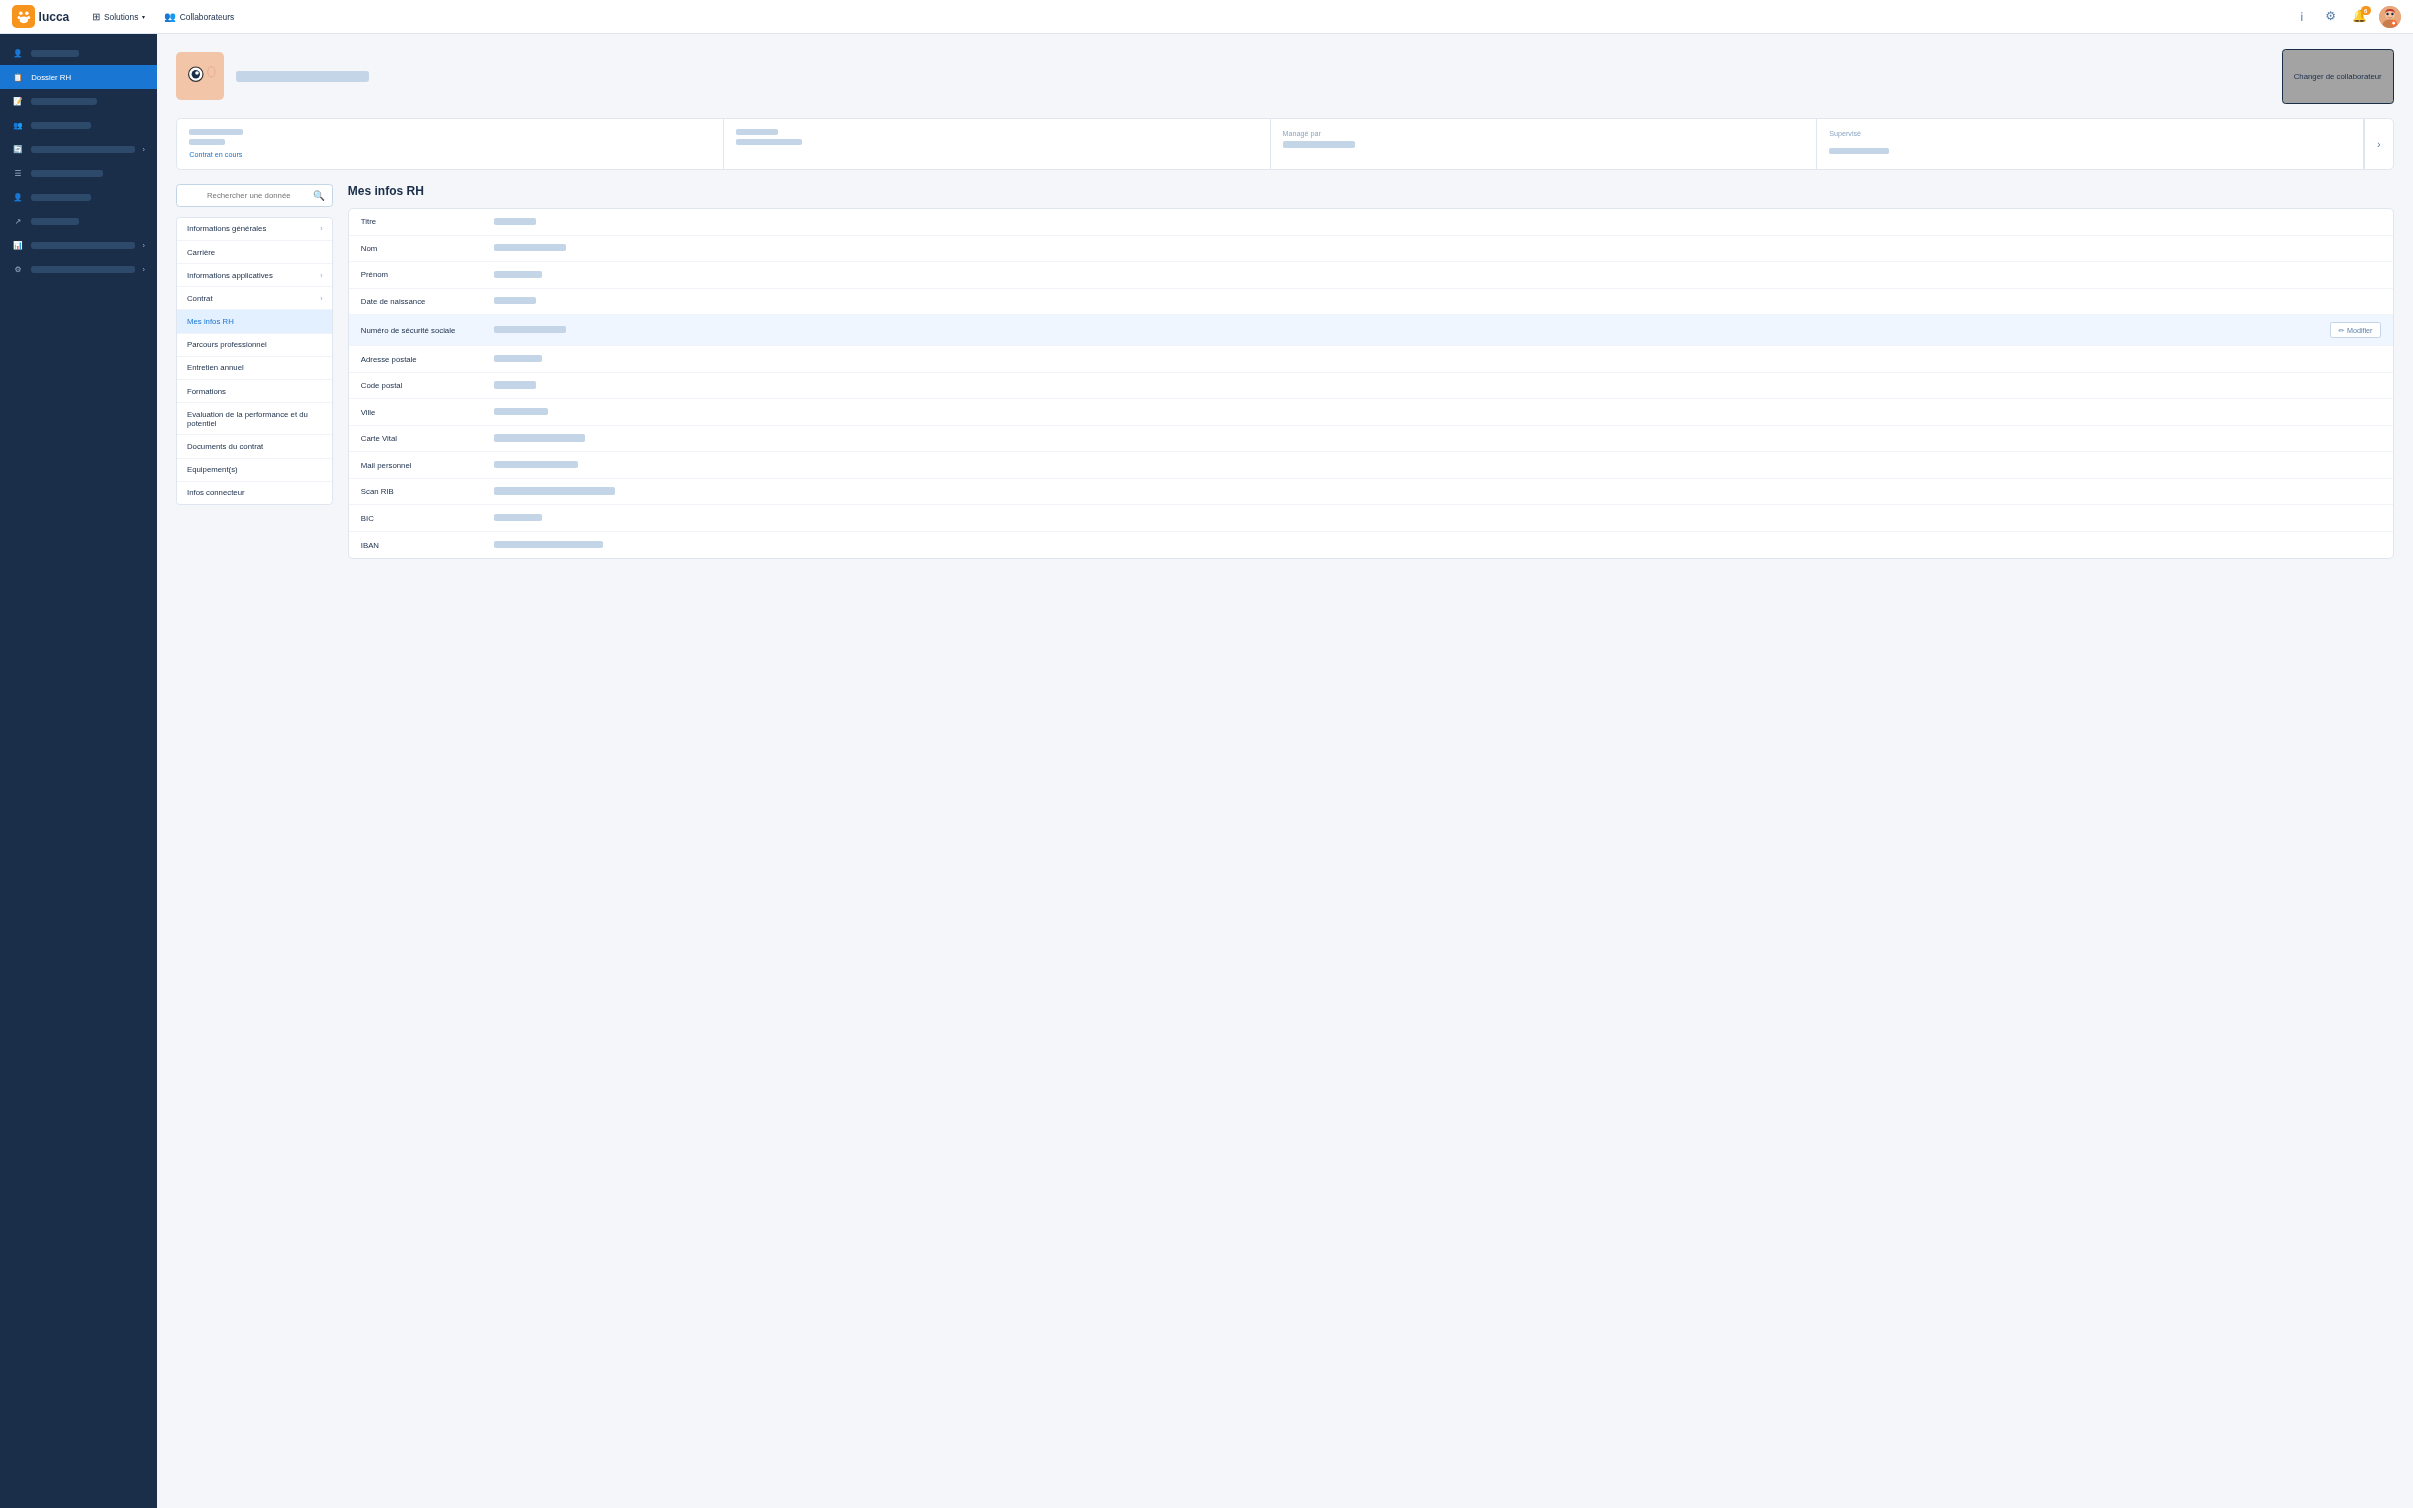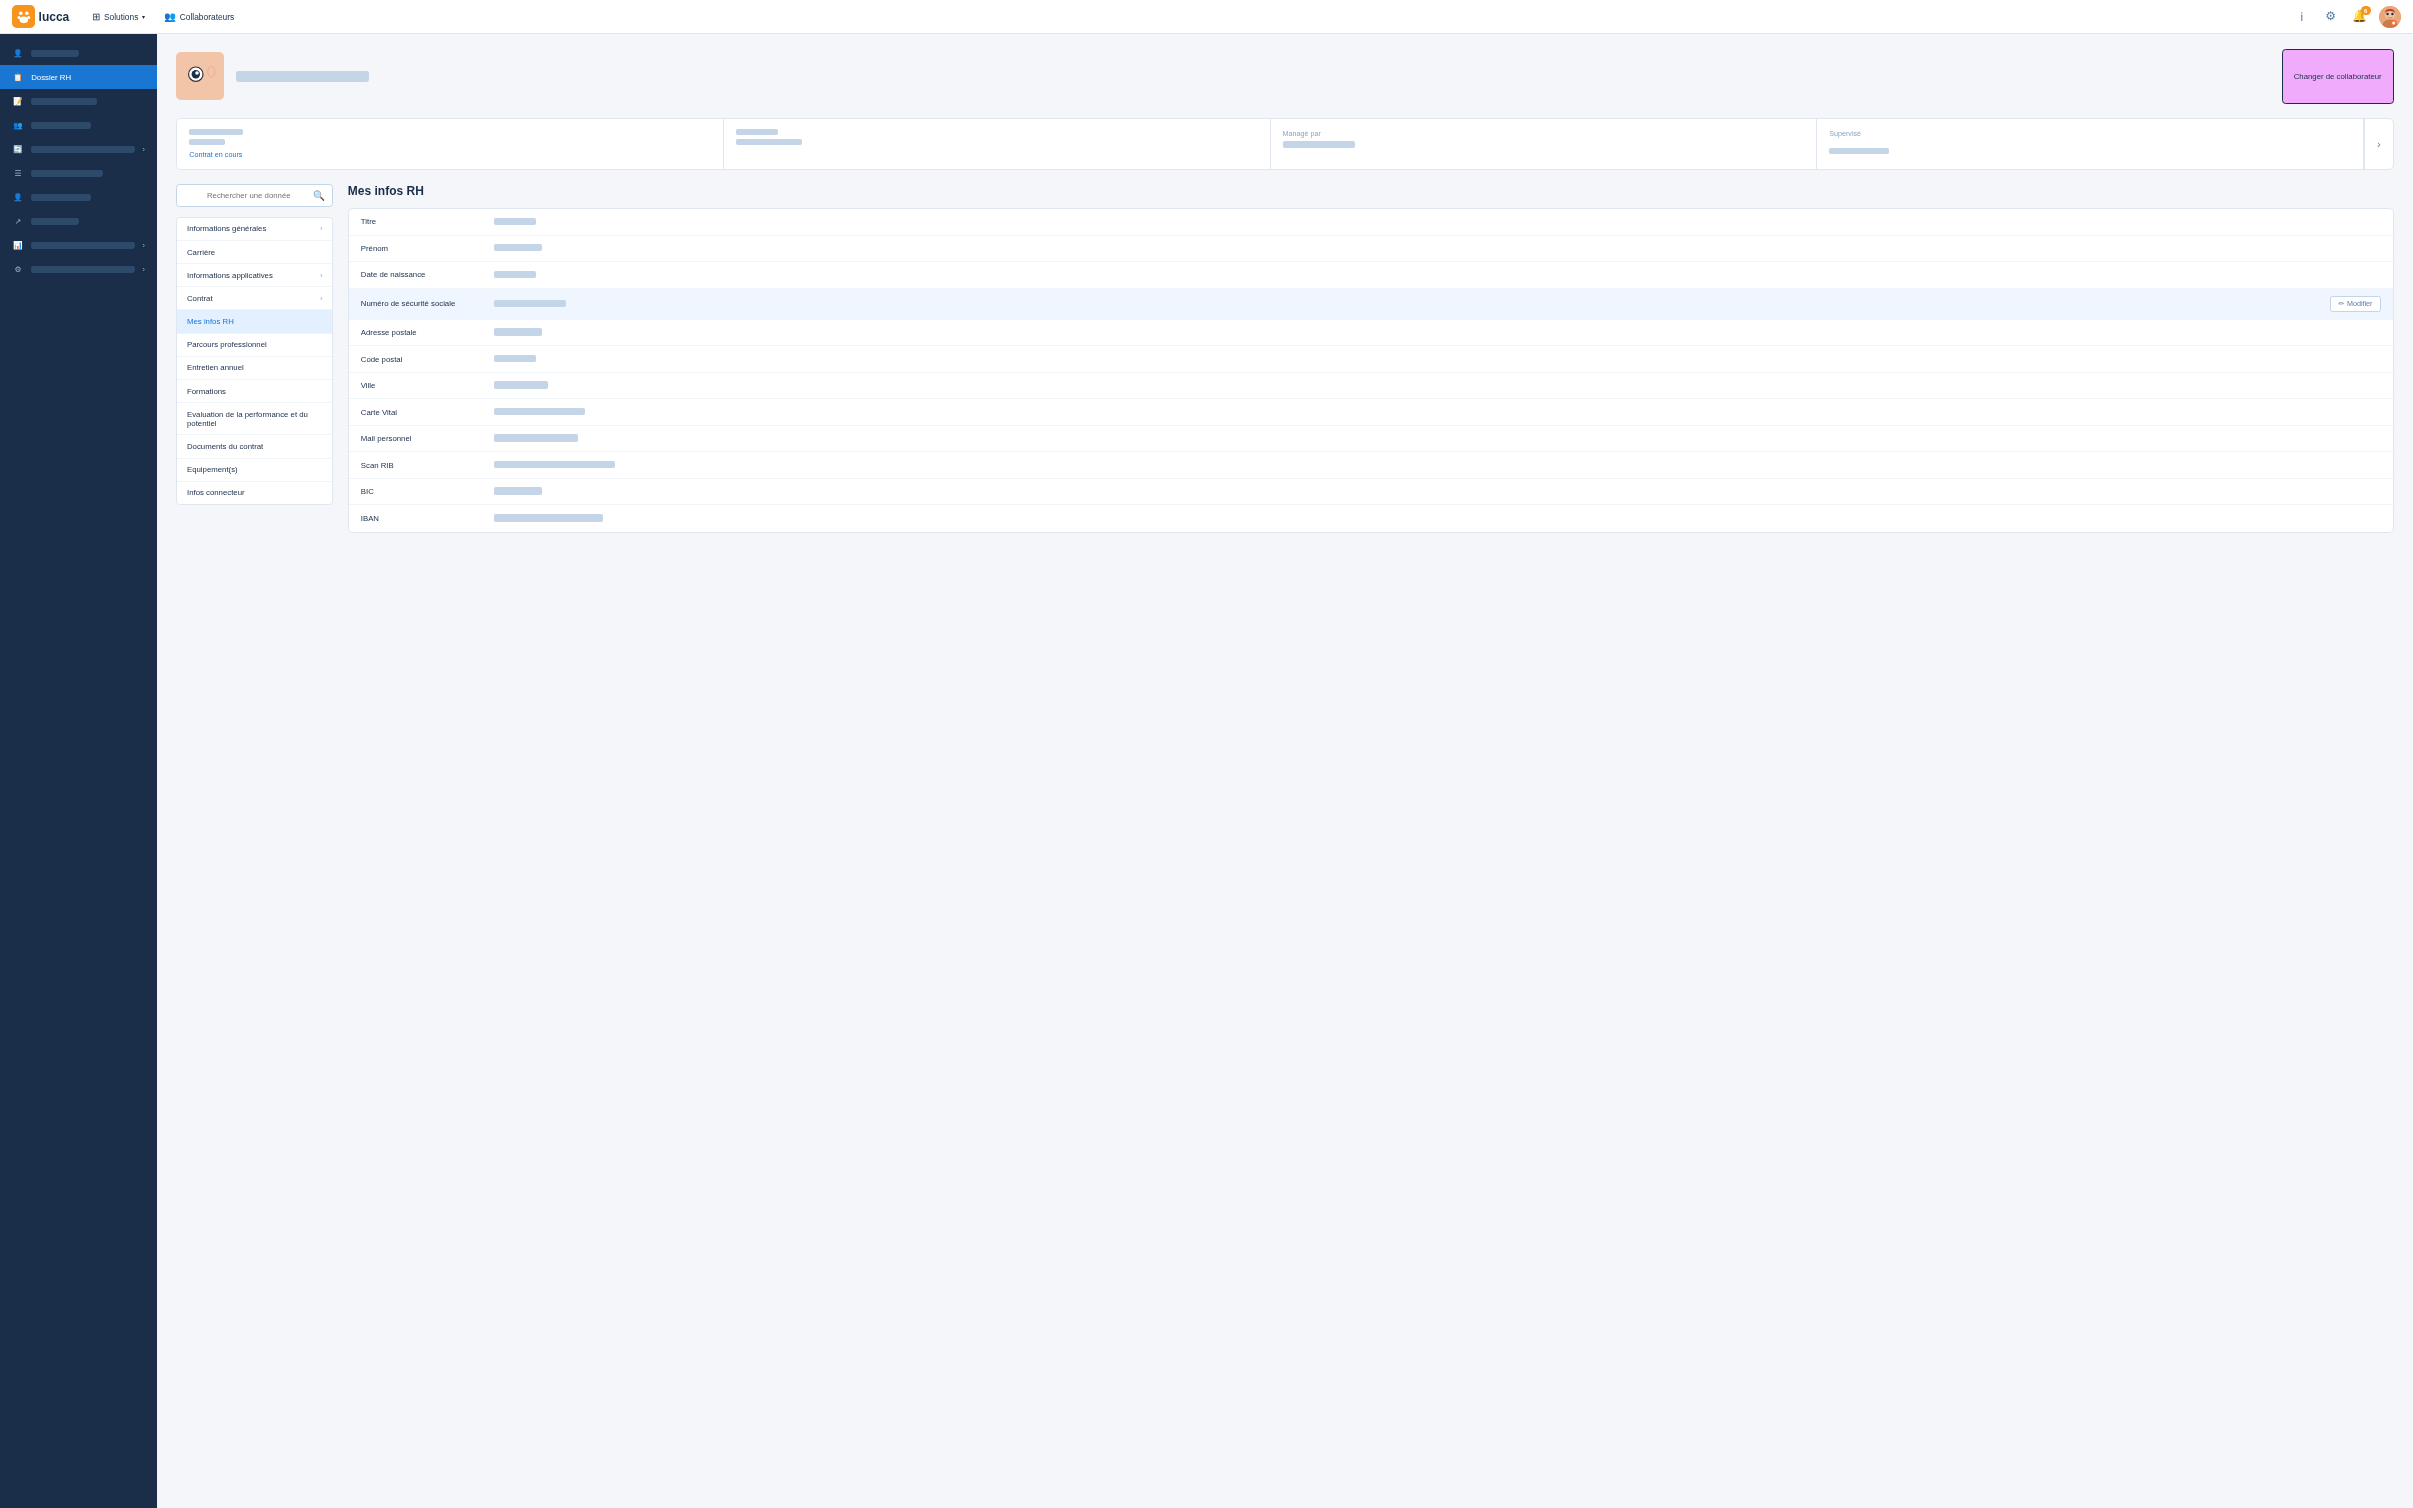--- a/index.html
+++ b/index.html
@@ -69,21 +69,21 @@
       display: flex; align-items: center; margin-bottom: 14.5px;
     }
     .profile-avatar {
       width: 48px; height: 48px; background: #f2c4a8; border-radius: 4.8px;
       margin-right: 12px; display: flex; align-items: center; justify-content: center;
       font-size: 24px; overflow: hidden; flex-shrink: 0;
     }
     .profile-name-placeholder { background: #c5d5e8; border-radius: 2.4px; height: 11px; width: 133px; }
     .change-collab-btn {
       margin-left: auto; padding: 22px 11px; border: 0.9px solid #1a2e4a; border-radius: 3.6px;
-      background: #f0abfc; cursor: pointer; font-size: 7.8px; color: #1a2e4a; font-weight: 500;
+      background: #a3a3a3; cursor: pointer; font-size: 7.8px; color: #1a2e4a; font-weight: 500;
     }
 
     
     .info-cards { display: flex; gap: 0; margin-bottom: 14.5px; border: 0.6px solid #e0e6ef; border-radius: 4.8px; background: #fff; overflow: hidden; }
     .info-card { flex: 1; padding: 9.7px 12px; border-right: 0.6px solid #e0e6ef; min-width: 0; }
     .info-card:last-child { border-right: none; }
     .info-card-nav { width: 29px; display: flex; align-items: center; justify-content: center; border-left: 0.6px solid #e0e6ef; cursor: pointer; color: #5a7fa8; font-size: 11px; }
     .card-label-ph { background: #c5d5e8; border-radius: 1.8px; height: 6.6px; margin-bottom: 3.6px; }
     .card-value-ph { background: #c5d5e8; border-radius: 1.8px; height: 6.6px; }
     .contrat-tag { color: #1976d2; font-size: 7.2px; margin-top: 4.8px; font-weight: 500; }
@@ -328,20 +328,26 @@
         <h2 class="section-title">Mes infos RH</h2>
         <div class="info-table">
 
           <div class="info-row">
             <span class="info-label">Titre</span>
             <div class="info-value">
               <span class="value-ph" style="width:42px;"></span>
             </div>
           </div>
 
+          <div class="info-row">
+            <span class="info-label">Nom</span>
+            <div class="info-value">
+              <span class="value-ph" style="width:72px;"></span>
+            </div>
+          </div>
 
           <div class="info-row">
             <span class="info-label">Prénom</span>
             <div class="info-value">
               <span class="value-ph" style="width:48px;"></span>
             </div>
           </div>
 
           <div class="info-row">
             <span class="info-label">Date de naissance</span>

